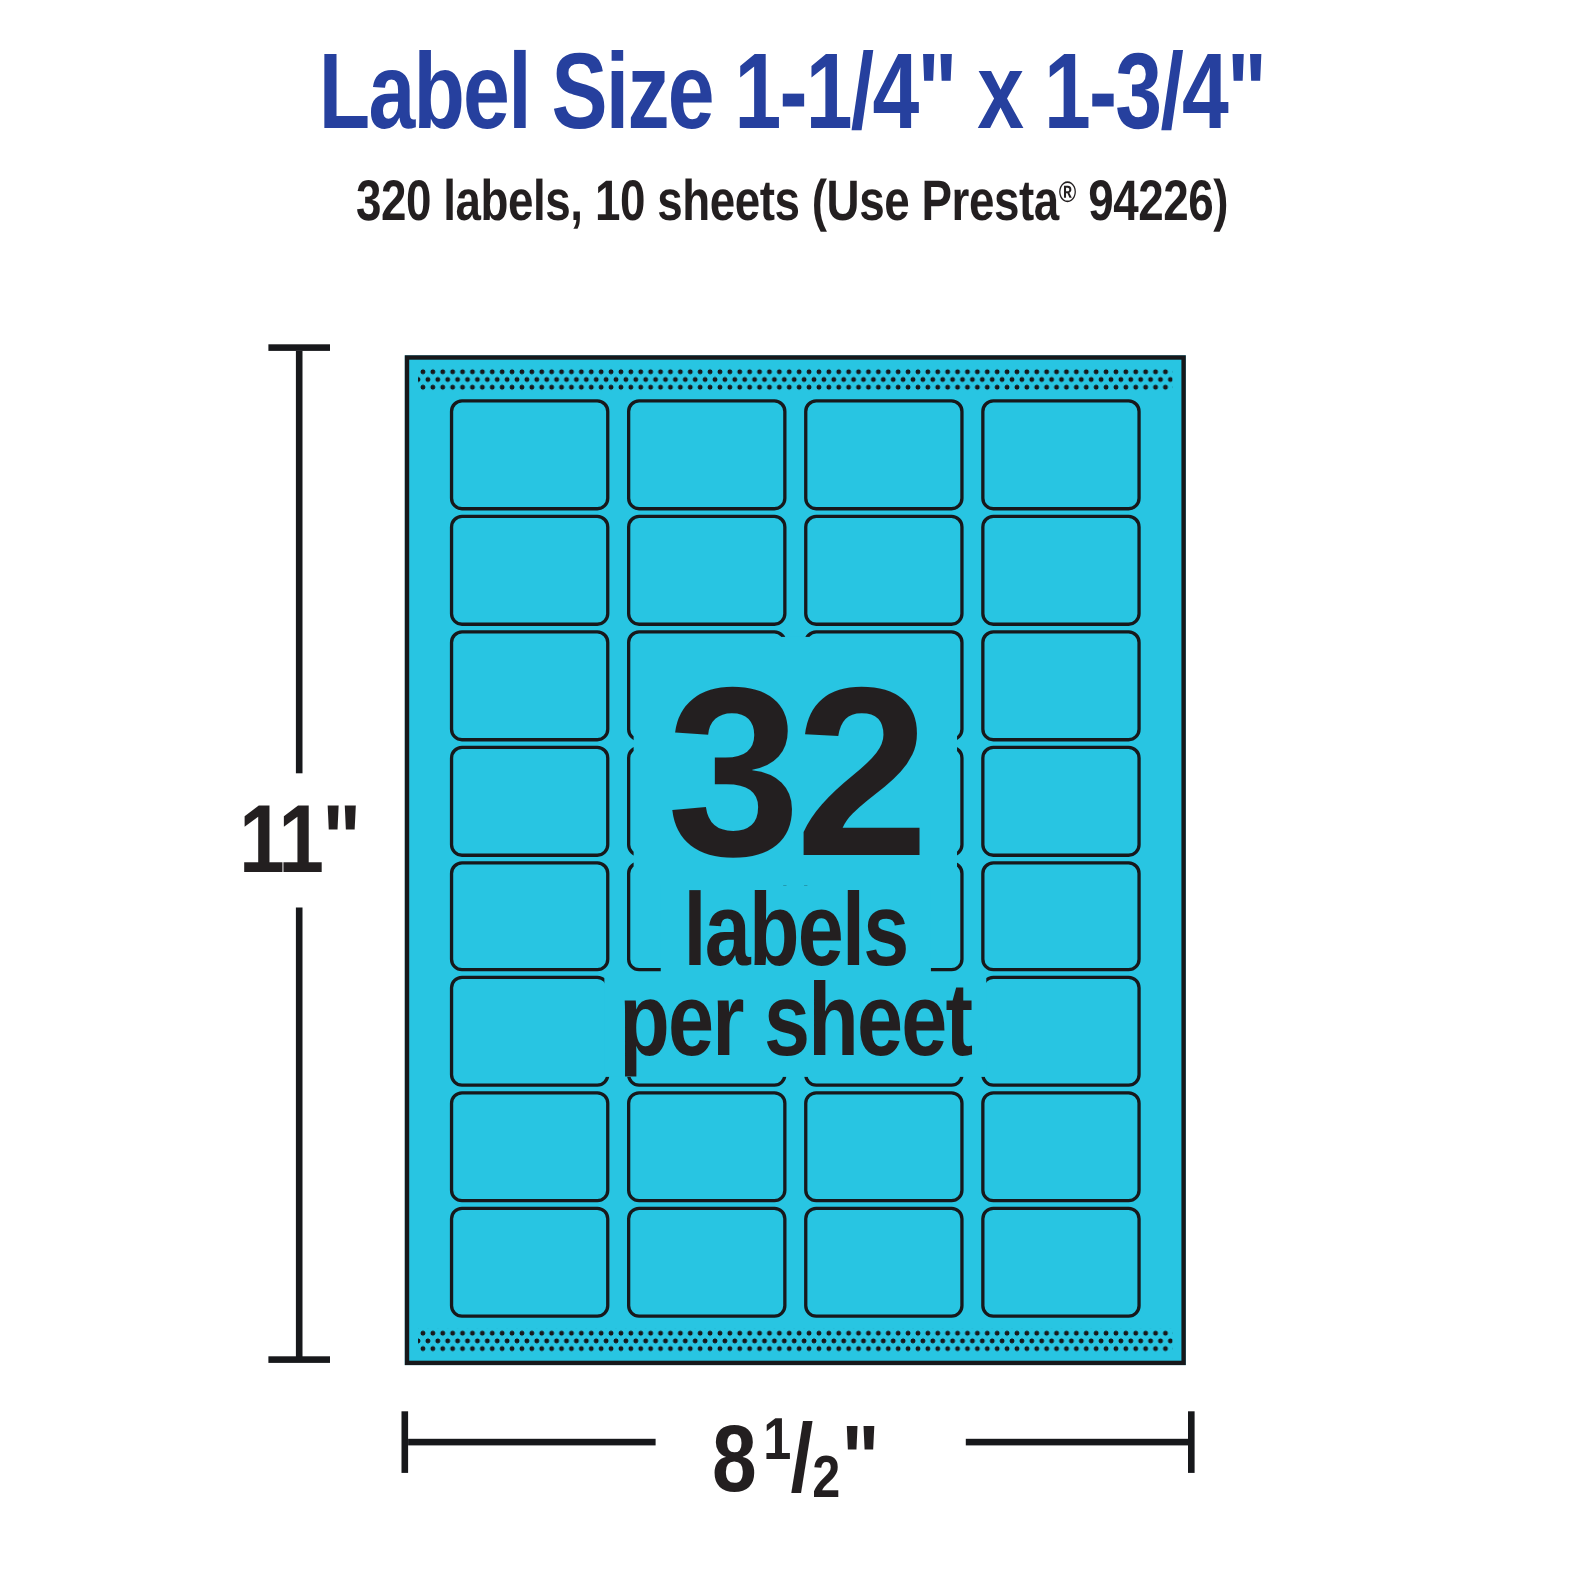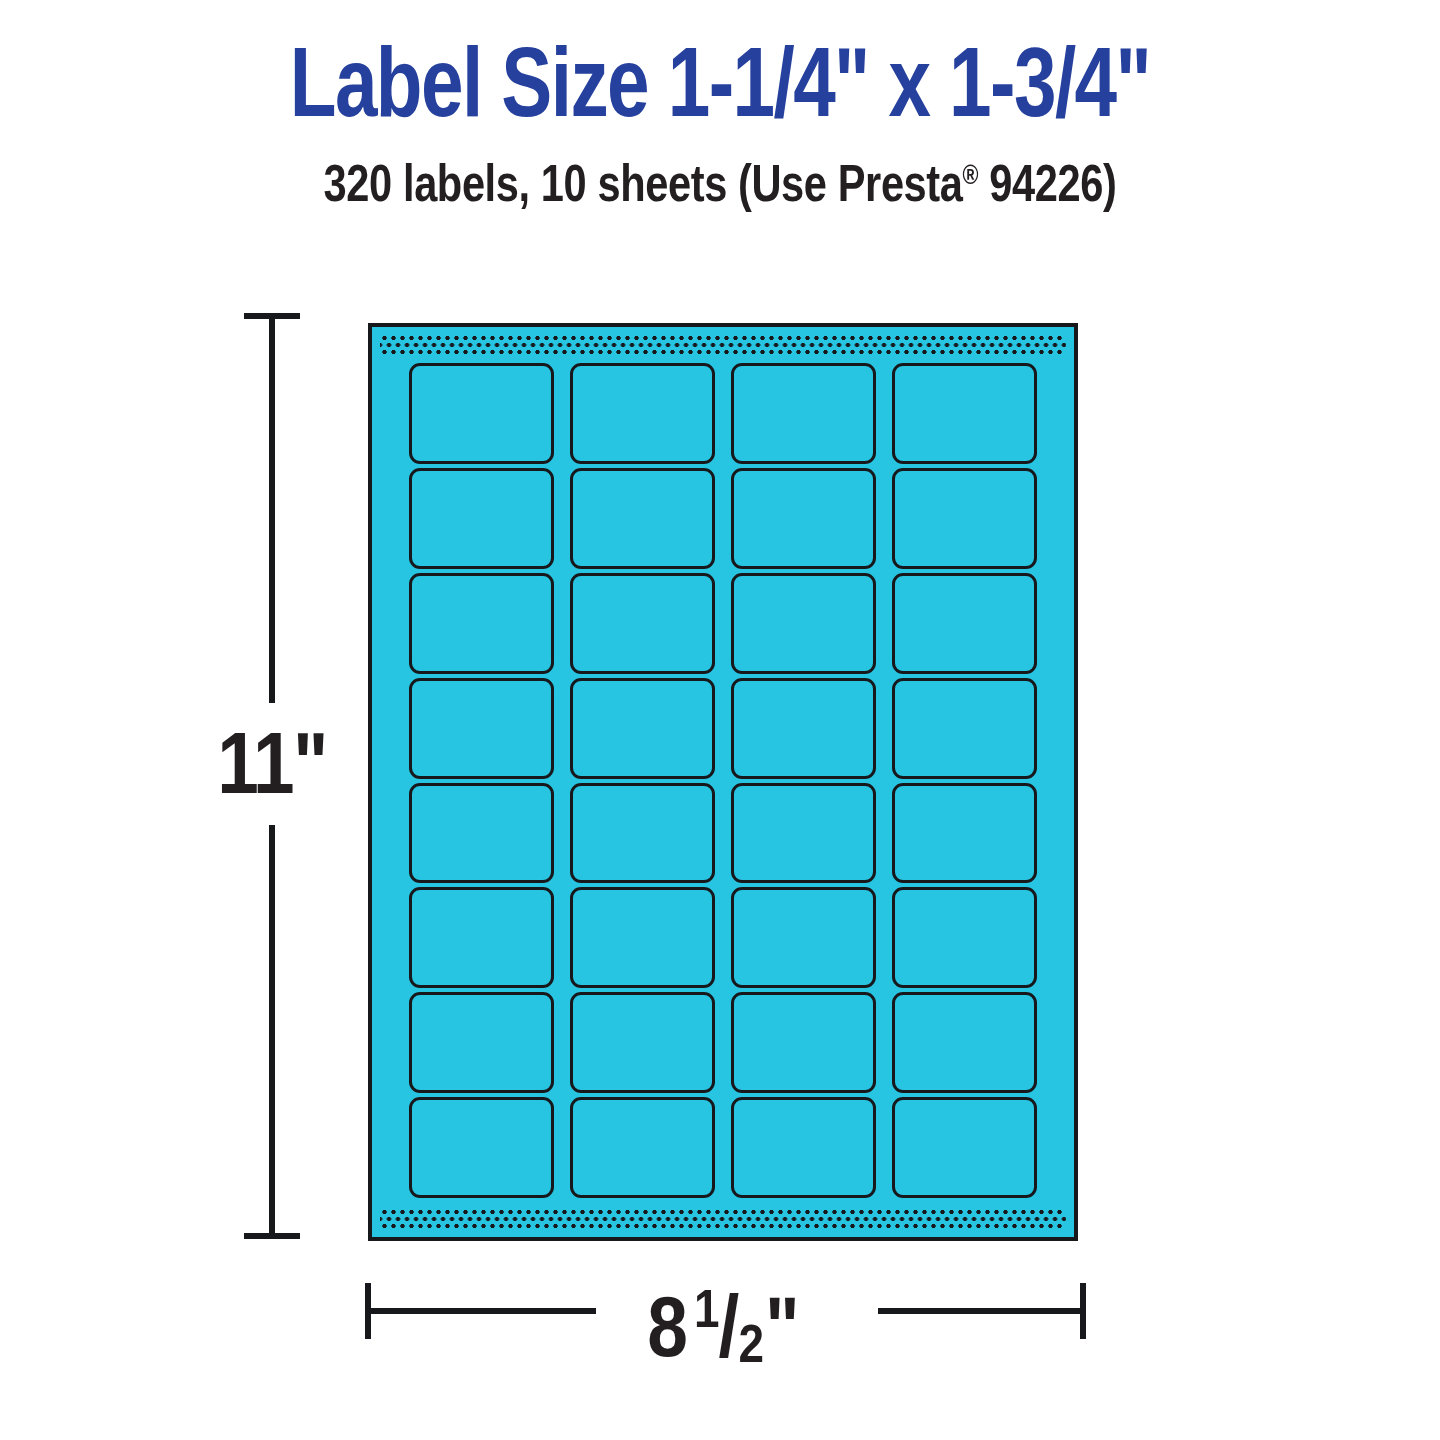--- a/index.html
+++ b/index.html
@@ -115,20 +115,25 @@
       <div class="cell"></div>
       <div class="cell"></div>
       <div class="cell"></div>
       <div class="cell"></div>
       <div class="cell"></div>
       <div class="cell"></div>
       <div class="cell"></div>
       <div class="cell"></div>
     </div>
 
+  <div class="abs overlay">
+    <span class="ov-line ov-count">32</span>
+    <span class="ov-line ov-cap1">labels</span>
+    <span class="ov-line ov-cap2">per sheet</span>
+  </div>
 </div>
 
 <div class="abs dim" style="left:244px;top:313px;width:56px;height:6px;"></div>
 <div class="abs dim" style="left:269px;top:319px;width:6px;height:384px;"></div>
 <div class="abs dim-text vdim-text">11"</div>
 <div class="abs dim" style="left:269px;top:825px;width:6px;height:411px;"></div>
 <div class="abs dim" style="left:244px;top:1233px;width:56px;height:6px;"></div>
 
 <div class="abs dim" style="left:365px;top:1283px;width:6px;height:56px;"></div>
 <div class="abs dim" style="left:371px;top:1308px;width:225px;height:6px;"></div>

